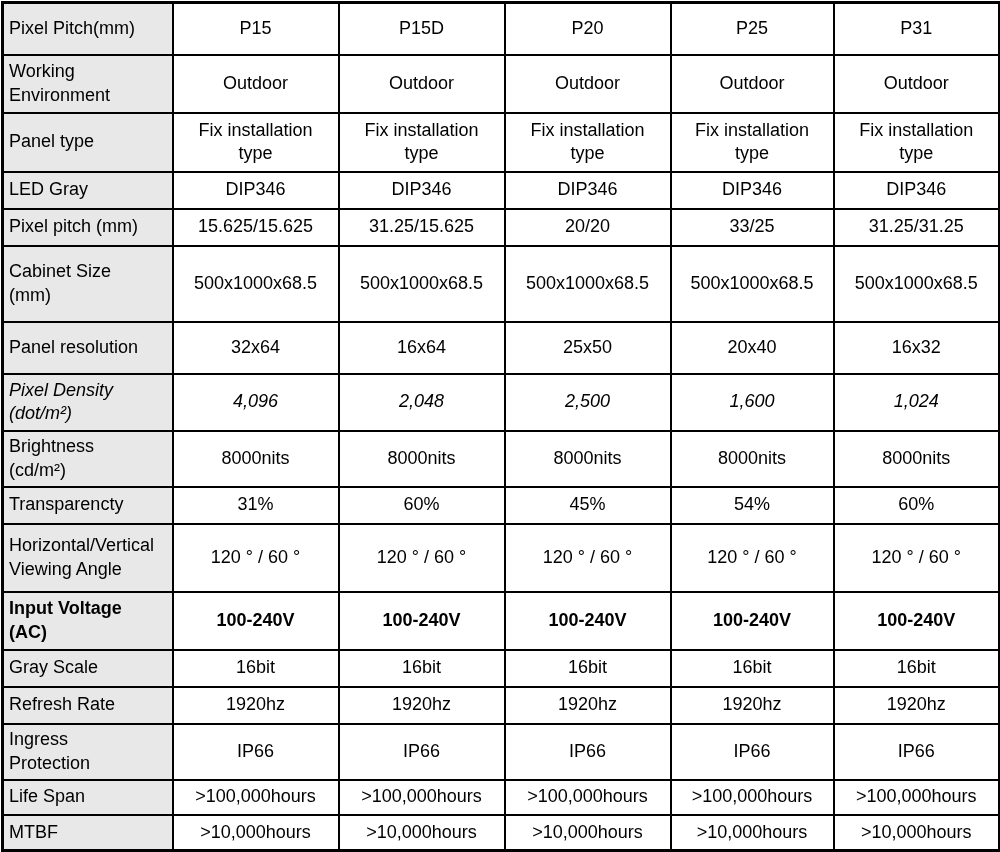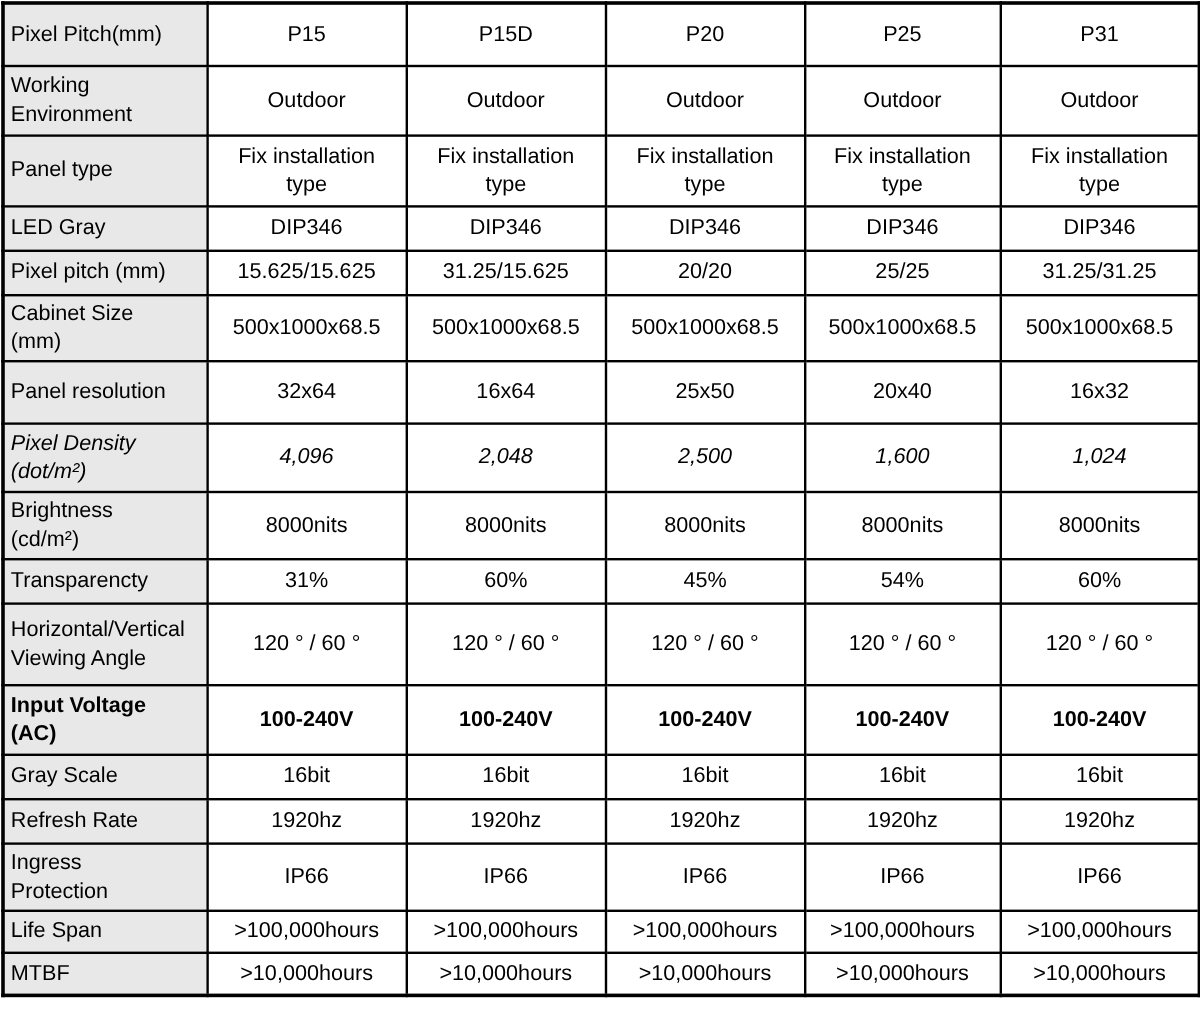--- a/index.html
+++ b/index.html
@@ -84,24 +84,24 @@
         <td class="value-cell">DIP346</td>
         <td class="value-cell">DIP346</td>
         <td class="value-cell">DIP346</td>
         <td class="value-cell">DIP346</td>
       </tr>
       <tr style="height: 37px;">
         <td class="row-label">Pixel pitch (mm)</td>
         <td class="value-cell">15.625/15.625</td>
         <td class="value-cell">31.25/15.625</td>
         <td class="value-cell">20/20</td>
-        <td class="value-cell">25/25</td>
+        <td class="value-cell">33/25</td>
         <td class="value-cell">31.25/31.25</td>
       </tr>
-      <tr style="height: 55px;">
+      <tr style="height: 76px;">
         <td class="row-label">Cabinet Size (mm)</td>
         <td class="value-cell">500x1000x68.5</td>
         <td class="value-cell">500x1000x68.5</td>
         <td class="value-cell">500x1000x68.5</td>
         <td class="value-cell">500x1000x68.5</td>
         <td class="value-cell">500x1000x68.5</td>
       </tr>
       <tr style="height: 52px;">
         <td class="row-label">Panel resolution</td>
         <td class="value-cell">32x64</td>

